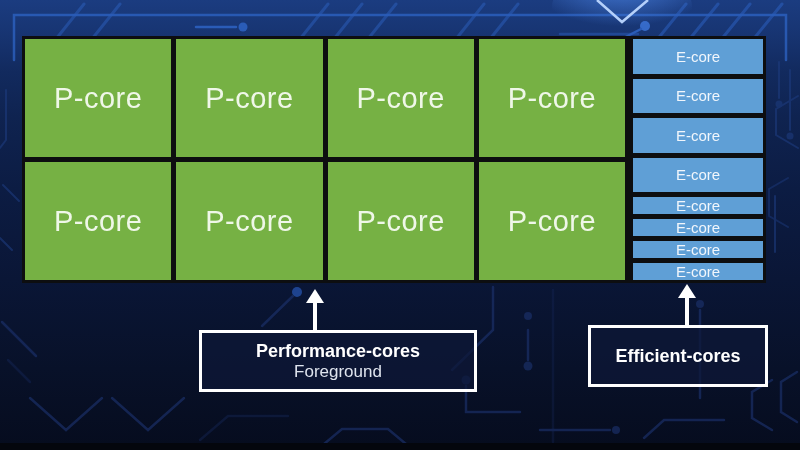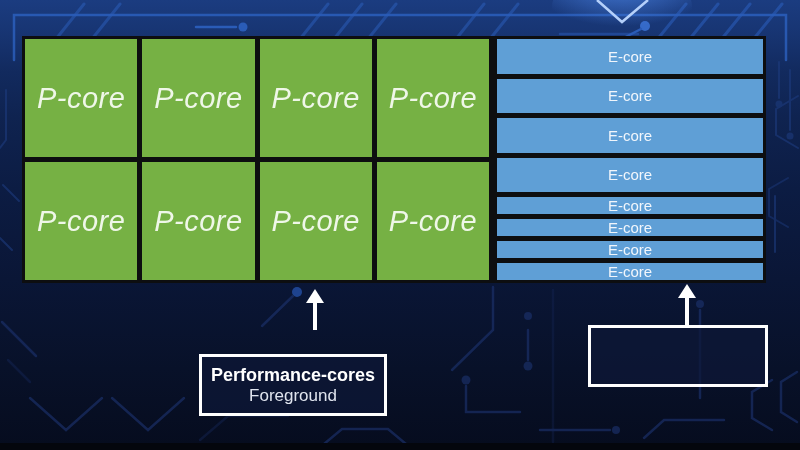--- a/index.html
+++ b/index.html
@@ -12,35 +12,35 @@
       var(--background-bottom, #060c1e) 100%);
   }
 
   .circuit-svg { position:absolute; inset:0; z-index:0; }
 
   .core-grid {
     position:absolute; left:22px; top:36px; width:744px; height:247px;
     background: var(--grid-line, #0d0e10);
     padding:3px; box-sizing:border-box; display:flex; gap:8px; z-index:1;
   }
-  .p-grid { width:464px; display:grid;
-    grid-template-rows:1fr 1fr; grid-template-columns:repeat(4,1fr); gap:5px;font-style:italic; }
+  .p-grid { width:600px; display:grid;
+    grid-template-rows:1fr 1fr; grid-template-columns:repeat(4,1fr); gap:5px; }
   .e-grid { flex:1; display:grid;
     grid-template-rows:repeat(4,1fr); grid-template-columns:1fr; gap:5px; }
   .cell { display:flex; align-items:center; justify-content:center; user-select:none; }
   .cell.p { background:var(--p-core, #76b144); color:#eff7e8; font-size:29px; letter-spacing:0.5px; }
   .cell.e { background:var(--e-core, #5f9fd6); color:#f1f6fc; font-size:15px; }
 
   .callout {
     position:absolute; border:3px solid var(--callout-border,#ffffff);
     background:rgba(14,24,56,0.72);
     display:flex; flex-direction:column; align-items:center; justify-content:center;
     z-index:2; box-sizing:border-box; text-align:center;
   }
-  #callout-performance { left:199px; top:330px; width:188px; height:62px;margin-top:24px; }
+  #callout-performance { left:199px; top:330px; width:278px; height:62px; }
   #callout-efficient  { left:588px; top:325px; width:180px; height:62px; }
   .callout-title { color:#ffffff; font-weight:bold; font-size:18px; line-height:21px; }
   .callout-sub   { color:#dfe4ee; font-size:17px; line-height:20px; }
 
   .arrow { position:absolute; z-index:2; width:18px; }
   .arrow .head { width:0; height:0; margin:0 auto;
     border-left:9px solid transparent; border-right:9px solid transparent;
     border-bottom:14px solid #ffffff; }
   .arrow .shaft { width:4px; height:27px; margin:0 auto; background:#ffffff; }
   #arrow-performance { left:306px; top:289px; }
@@ -153,15 +153,16 @@
 <div class="arrow" id="arrow-efficient">
   <div class="head"></div>
   <div class="shaft"></div>
 </div>
 
 <div class="callout" id="callout-performance">
   <div class="callout-title">Performance-cores</div>
   <div class="callout-sub">Foreground</div>
 </div>
 <div class="callout" id="callout-efficient">
+  <div class="callout-title">Efficient-cores</div>
 </div>
 
 <div class="bottom-bar"></div>
 
 </body></html>

